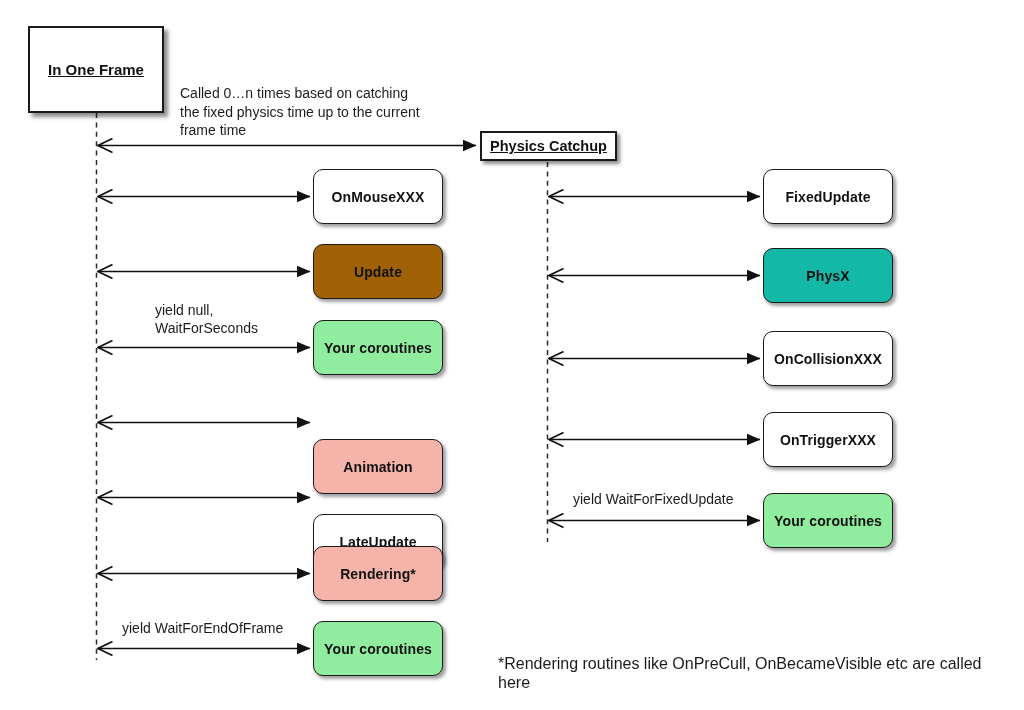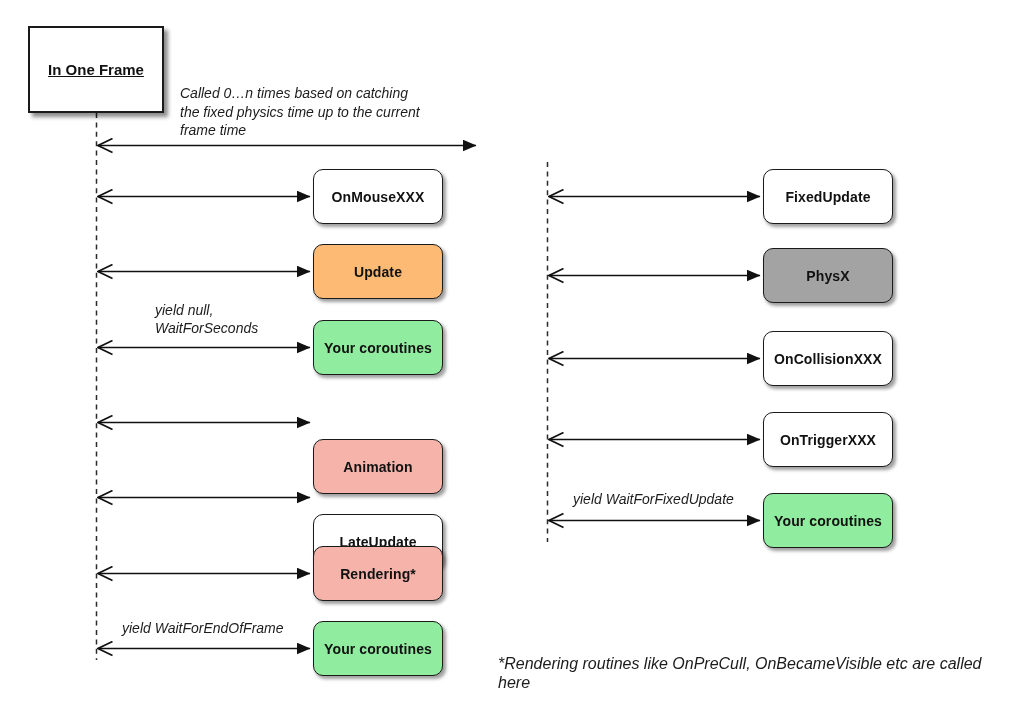--- a/index.html
+++ b/index.html
@@ -60,21 +60,21 @@
     border: 2px solid #1a1a1a;
     background: #fff;
     box-shadow: 3px 3px 3.5px rgba(0,0,0,0.45);
     display: flex; align-items: center; justify-content: center;
     z-index: 2; box-sizing: border-box;
   }
   .physics-box span {
     font-size: 14.5px; font-weight: bold; text-decoration: underline;
   }
 
-  .note { position: absolute; z-index: 2; font-size: 14px; color: #1c1c1c; line-height: 18.5px; font-style: italic; }
+  .note { position: absolute; z-index: 2; font-size: 14px; color: #1c1c1c; line-height: 18.5px; }
   .note-catchup        { left: 180px; top: 84px;  width: 290px; }
   .note-yield-null     { left: 155px; top: 301px; width: 200px; line-height: 18px; }
   .note-yield-eof      { left: 122px; top: 619px; width: 220px; }
   .note-yield-fixed    { left: 573px; top: 490px; width: 230px; }
   .note-footnote       { left: 498px; top: 655px; width: 500px; font-size: 16px; }
 </style>
 </head>
 <body>
 
 <div id="canvas">
@@ -105,38 +105,41 @@
     <line x1="549" y1="196.5" x2="760" y2="196.5" stroke="#111" stroke-width="1.6" marker-start="url(#chev)" marker-end="url(#tri)"></line>
     <line x1="549" y1="275.5" x2="760" y2="275.5" stroke="#111" stroke-width="1.6" marker-start="url(#chev)" marker-end="url(#tri)"></line>
     <line x1="549" y1="358.5" x2="760" y2="358.5" stroke="#111" stroke-width="1.6" marker-start="url(#chev)" marker-end="url(#tri)"></line>
     <line x1="549" y1="439.5" x2="760" y2="439.5" stroke="#111" stroke-width="1.6" marker-start="url(#chev)" marker-end="url(#tri)"></line>
     <line x1="549" y1="520.5" x2="760" y2="520.5" stroke="#111" stroke-width="1.6" marker-start="url(#chev)" marker-end="url(#tri)"></line>
   </svg>
 
   <div class="frame-box">
     <span>In One Frame</span>
   </div>
+  <div class="physics-box">
+    <span>Physics Catchup</span>
+  </div>
 
   <div class="note note-catchup">
     <div>Called 0…n times based on catching</div>
     <div>the fixed physics time up to the current</div>
     <div>frame time</div>
   </div>
   <div class="note note-yield-null">
     <div>yield null,</div>
     <div>WaitForSeconds</div>
   </div>
   <div class="note note-yield-eof">yield WaitForEndOfFrame</div>
   <div class="note note-yield-fixed">yield WaitForFixedUpdate</div>
   <div class="note note-footnote">*Rendering routines like OnPreCull, OnBecameVisible etc are called here</div>
 
   <div class="node left-col l0" style="background: rgb(255, 255, 255);">
     <span class="node-label">OnMouseXXX</span>
   </div>
-  <div class="node left-col l1" style="background: #fdba74; text-align: right;">
+  <div class="node left-col l1" style="background: #a16207; text-align: right;">
     <span class="node-label">Update</span>
   </div>
   <div class="node left-col l2" style="background: rgb(144, 236, 158);">
     <span class="node-label">Your coroutines</span>
   </div>
   <div class="node left-col l3" style="background: rgb(245, 179, 170); margin-top: 44px;">
     <span class="node-label">Animation</span>
   </div>
   <div class="node left-col l4" style="background: rgb(255, 255, 255); margin-top: 44px;">
     <span class="node-label">LateUpdate</span>
@@ -144,21 +147,21 @@
   <div class="node left-col l5" style="background: rgb(245, 179, 170);">
     <span class="node-label">Rendering*</span>
   </div>
   <div class="node left-col l6" style="background: rgb(144, 236, 158);">
     <span class="node-label">Your coroutines</span>
   </div>
 
   <div class="node right-col r0" style="background: rgb(255, 255, 255);">
     <span class="node-label">FixedUpdate</span>
   </div>
-  <div class="node right-col r1" style="background: #a3a3a3;">
+  <div class="node right-col r1" style="background: #14b8a6;">
     <span class="node-label">PhysX</span>
   </div>
   <div class="node right-col r2" style="background: rgb(255, 255, 255);">
     <span class="node-label">OnCollisionXXX</span>
   </div>
   <div class="node right-col r3" style="background: rgb(255, 255, 255);">
     <span class="node-label">OnTriggerXXX</span>
   </div>
   <div class="node right-col r4" style="background: rgb(144, 236, 158);">
     <span class="node-label">Your coroutines</span>

